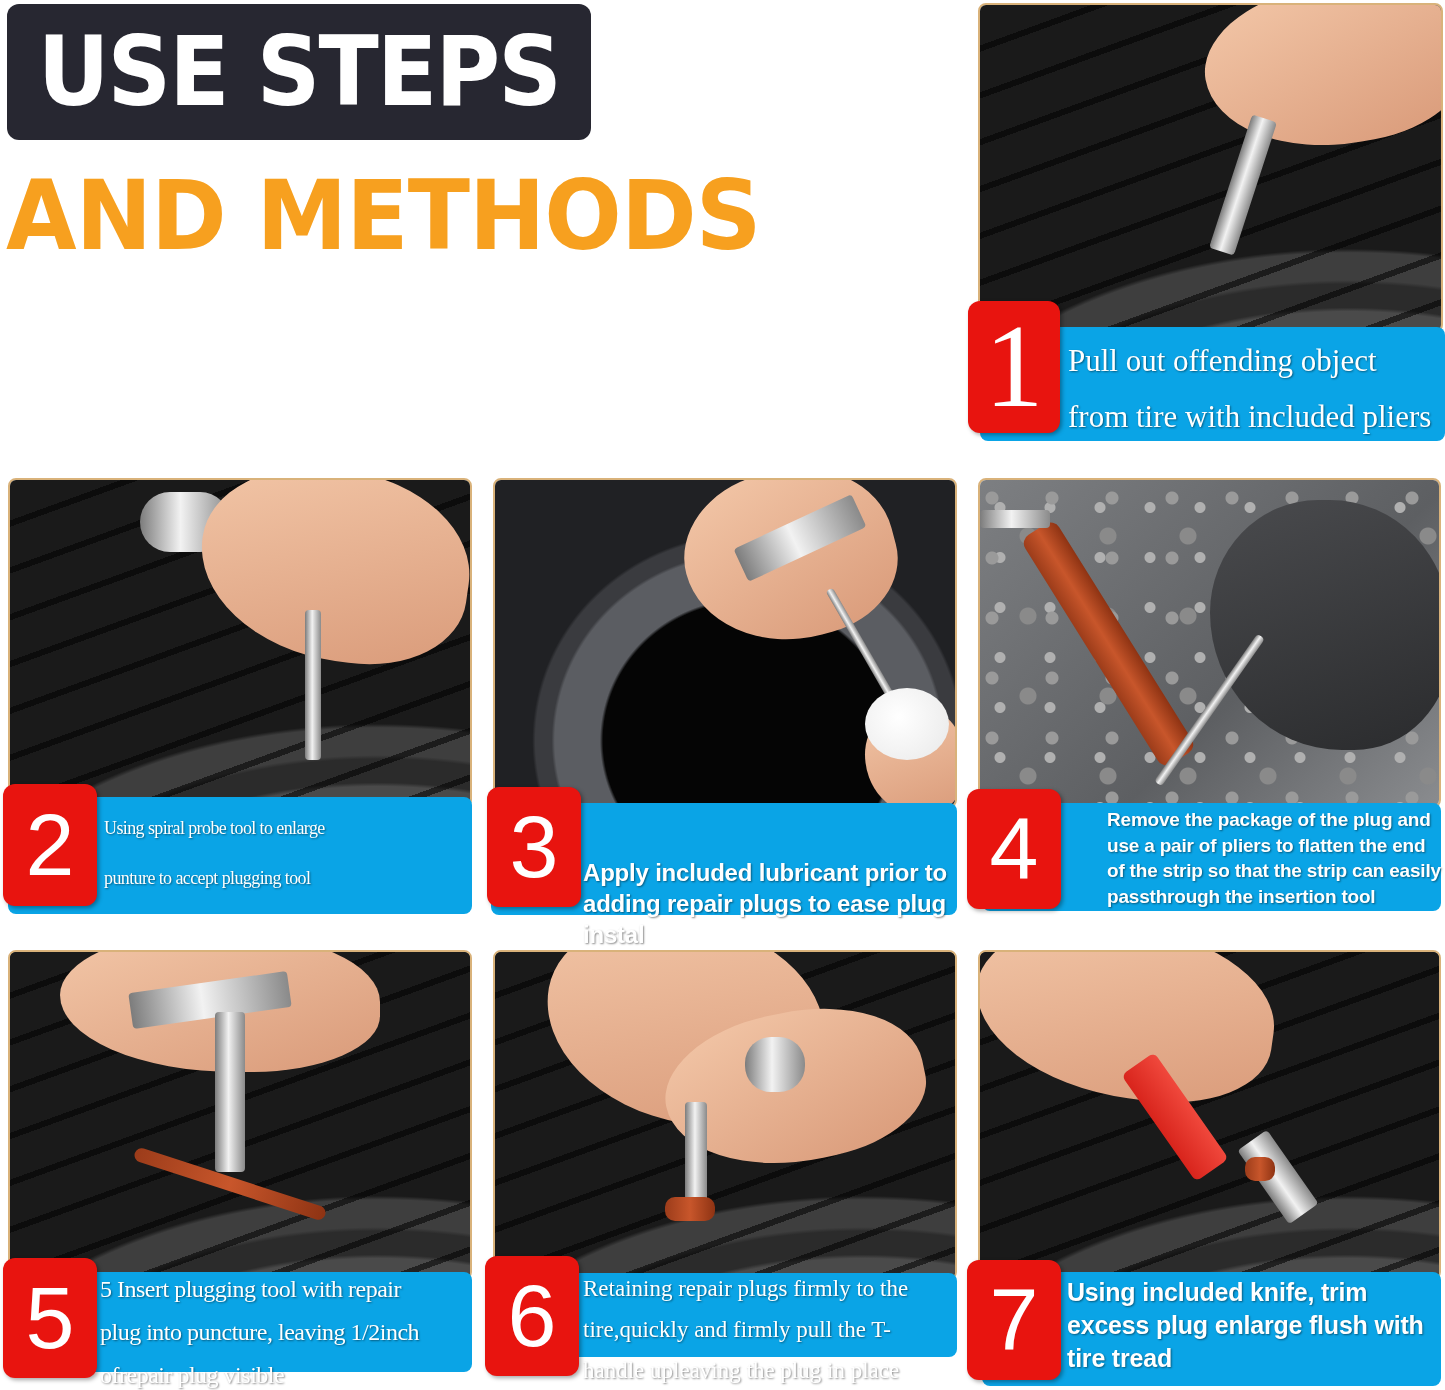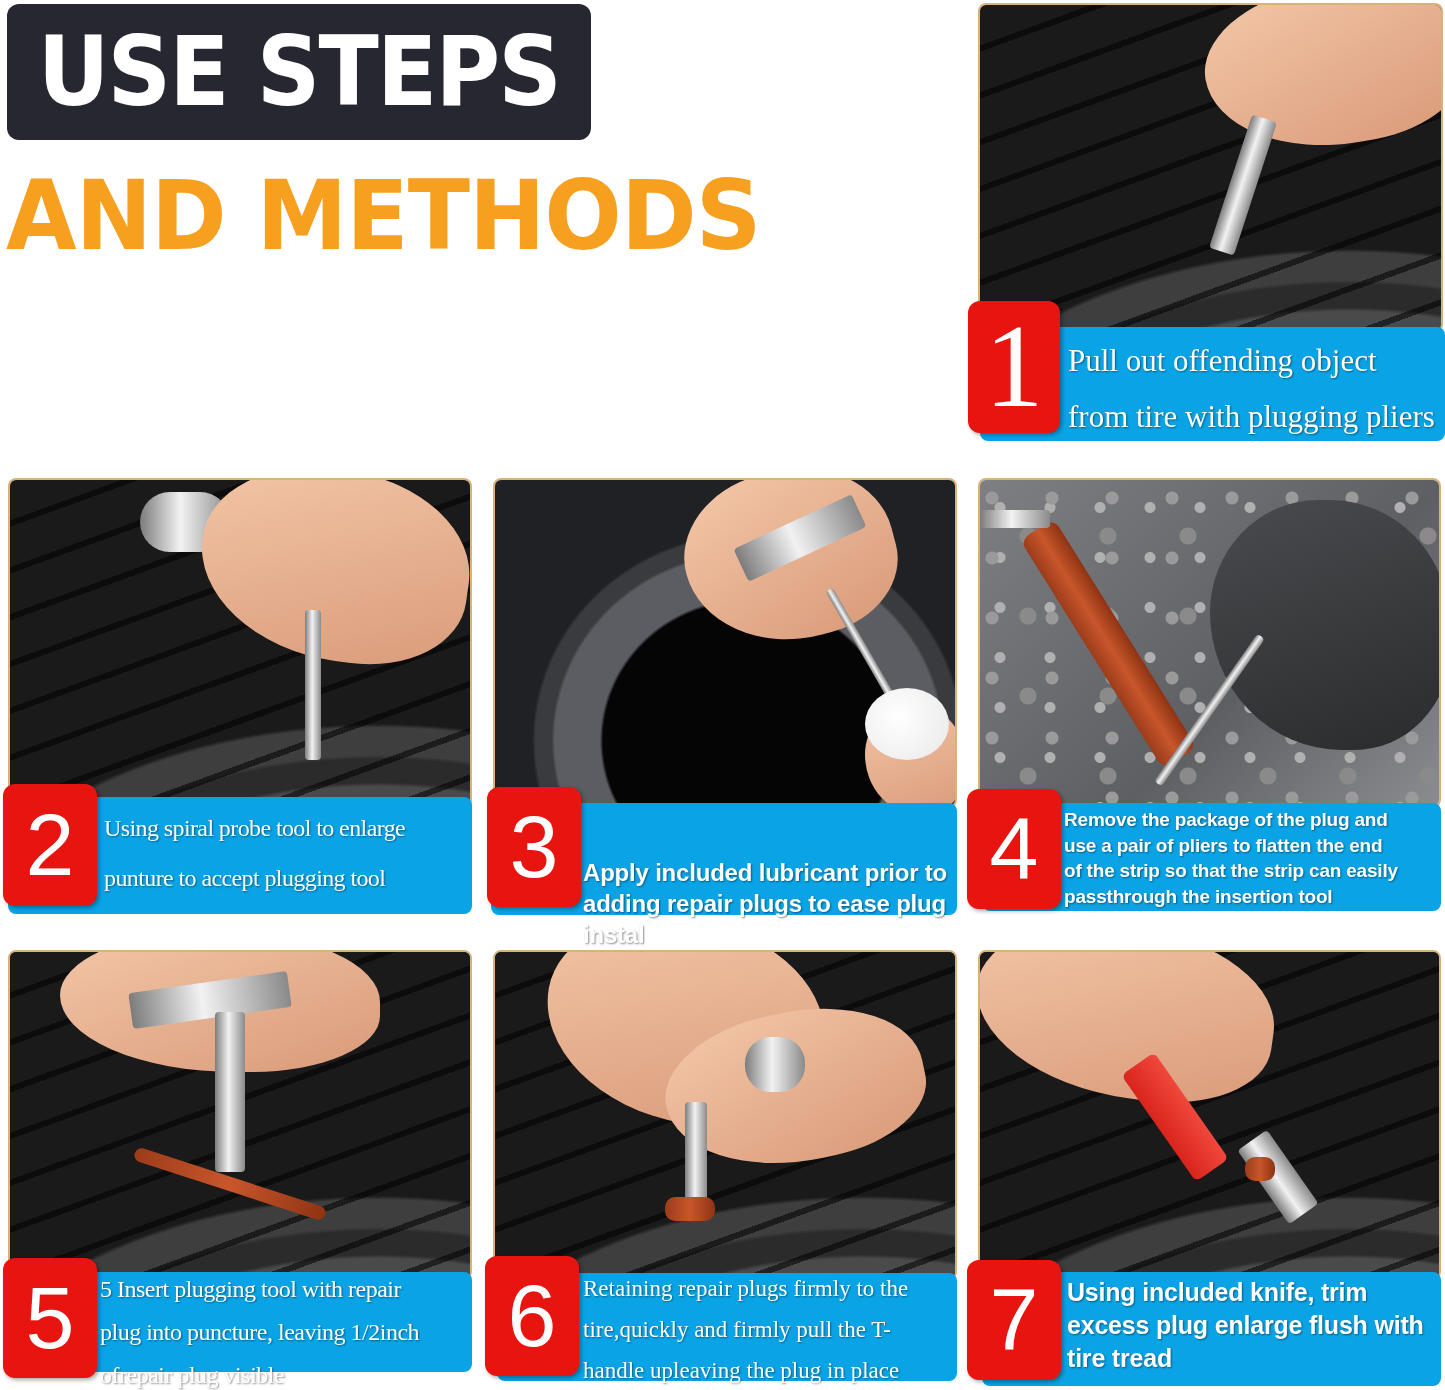--- a/index.html
+++ b/index.html
@@ -91,35 +91,35 @@
 <div class="title-line2">AND METHODS</div>
 
 <div class="panel" style="left:978px; top:3px; width:465px; height:330px;">
   <div class="photo tire-a"></div>
   <div class="hand" style="left:225px; top:-20px; width:260px; height:160px; transform:rotate(-10deg);"></div>
   <div class="tool" style="left:250px; top:110px; width:26px; height:140px; transform:rotate(18deg);"></div>
 </div>
 <div class="caption" style="left:980px; top:327px; width:465px; height:114px;">
   <div class="text serif" style="left:88px; top:6px; font-size:31px; line-height:56px; white-space:nowrap;">
     <div>Pull out offending object</div>
-    <div>from tire with plugging pliers</div>
+    <div>from tire with included pliers</div>
   </div>
 </div>
 <div class="badge num-serif" style="left:968px; top:301px; width:92px; height:132px;">
   <span>1</span>
 </div>
 
 <div class="panel" style="left:8px; top:478px; width:464px; height:330px;">
   <div class="photo tire-a"></div>
   <div class="tool" style="left:130px; top:12px; width:90px; height:60px; border-radius:30px;"></div>
   <div class="hand" style="left:190px; top:-10px; width:270px; height:190px; transform:rotate(8deg);"></div>
   <div class="tool" style="left:295px; top:130px; width:16px; height:150px;"></div>
 </div>
 <div class="caption" style="left:8px; top:797px; width:464px; height:117px;">
-  <div class="text serif" style="left:96px; top:6px; font-size:24px; line-height:50px; white-space:nowrap; letter-spacing:-0.6px;">
+  <div class="text serif" style="left:96px; top:6px; font-size:18px; line-height:50px; white-space:nowrap; letter-spacing:-0.6px;">
     <div>Using spiral probe tool to enlarge</div>
     <div>punture to accept plugging tool</div>
   </div>
 </div>
 <div class="badge num-sans" style="left:3px; top:784px; width:94px; height:122px;">
   <span>2</span>
 </div>
 
 <div class="panel" style="left:493px; top:478px; width:464px; height:330px;">
   <div class="photo tire-b"></div>
@@ -141,21 +141,21 @@
 </div>
 
 <div class="panel" style="left:978px; top:478px; width:463px; height:330px;">
   <div class="photo gravel"></div>
   <div class="plug" style="left:40px; top:60px; width:40px; height:270px; transform:rotate(-32deg); transform-origin:top left;"></div>
   <div class="tool" style="left:0px; top:30px; width:70px; height:18px;"></div>
   <div class="glove" style="left:230px; top:20px; width:240px; height:250px;"></div>
   <div class="tool" style="left:225px; top:140px; width:9px; height:180px; transform:rotate(35deg);"></div>
 </div>
 <div class="caption" style="left:982px; top:803px; width:459px; height:108px;">
-  <div class="text sans" style="left:82px; top:4px; font-size:19px; line-height:25.5px; white-space:nowrap; letter-spacing:-0.2px;">
+  <div class="text sans" style="left:82px; top:4px; font-size:19px; line-height:25.5px; white-space:nowrap; letter-spacing:-0.2px;padding-left:43px;">
     <div>Remove the package of the plug and</div>
     <div>use a pair of pliers to flatten the end</div>
     <div>of the strip so that the strip can easily</div>
     <div>passthrough the insertion tool</div>
   </div>
 </div>
 <div class="badge num-sans" style="left:967px; top:789px; width:94px; height:120px;">
   <span>4</span>
 </div>
 
@@ -178,21 +178,21 @@
 </div>
 
 <div class="panel" style="left:493px; top:950px; width:464px; height:330px;">
   <div class="photo tire-a" style="background-color:#0a0a0a;"></div>
   <div class="hand" style="left:50px; top:-30px; width:280px; height:200px; transform:rotate(10deg);"></div>
   <div class="hand" style="left:170px; top:60px; width:260px; height:150px; transform:rotate(-12deg);"></div>
   <div class="tool" style="left:250px; top:85px; width:60px; height:55px; border-radius:26px;"></div>
   <div class="tool" style="left:190px; top:150px; width:22px; height:100px;"></div>
   <div class="plug" style="left:170px; top:245px; width:50px; height:24px;"></div>
 </div>
-<div class="caption" style="left:497px; top:1273px; width:460px; height:108px;">
+<div class="caption" style="left:497px; top:1273px; width:460px; height:84px;">
   <div class="text serif" style="left:86px; top:-5px; font-size:23px; line-height:41px; white-space:nowrap;">
     <div>Retaining repair plugs firmly to the</div>
     <div>tire,quickly and firmly pull the T-</div>
     <div>handle upleaving the plug in place</div>
   </div>
 </div>
 <div class="badge num-sans" style="left:485px; top:1256px; width:94px; height:120px;">
   <span>6</span>
 </div>
 

